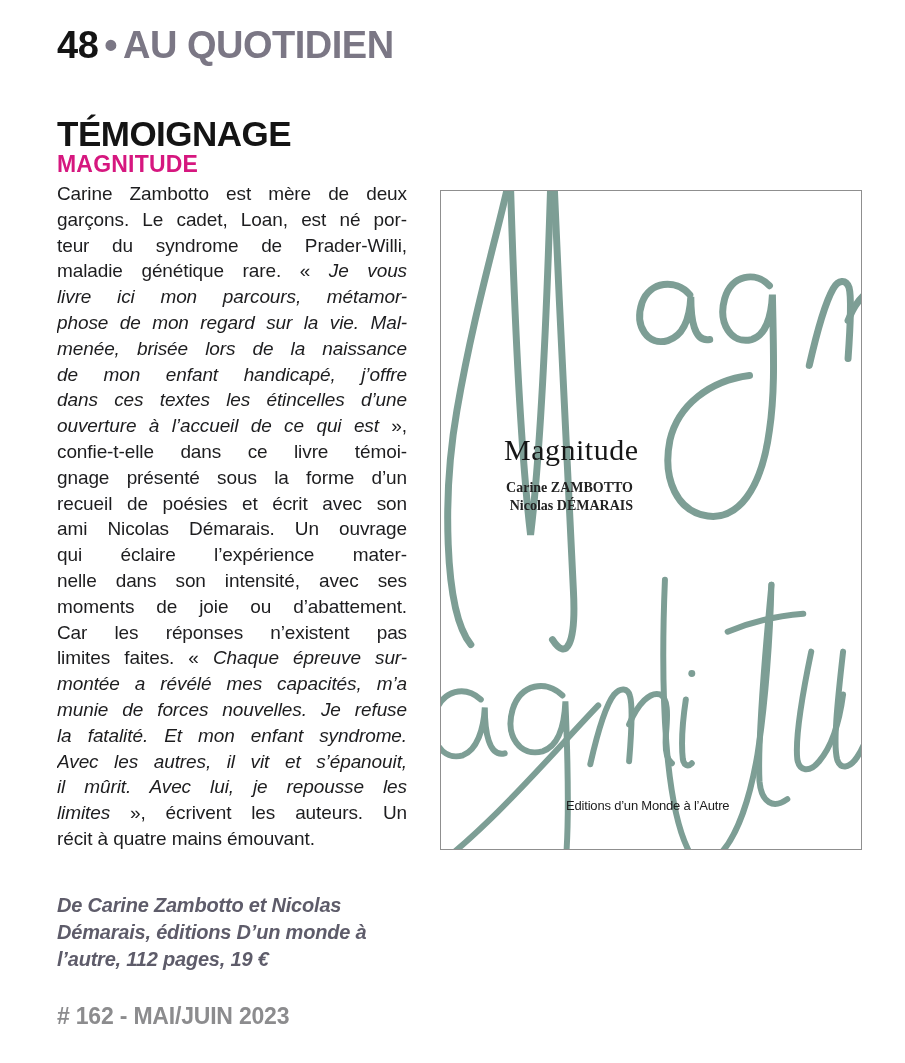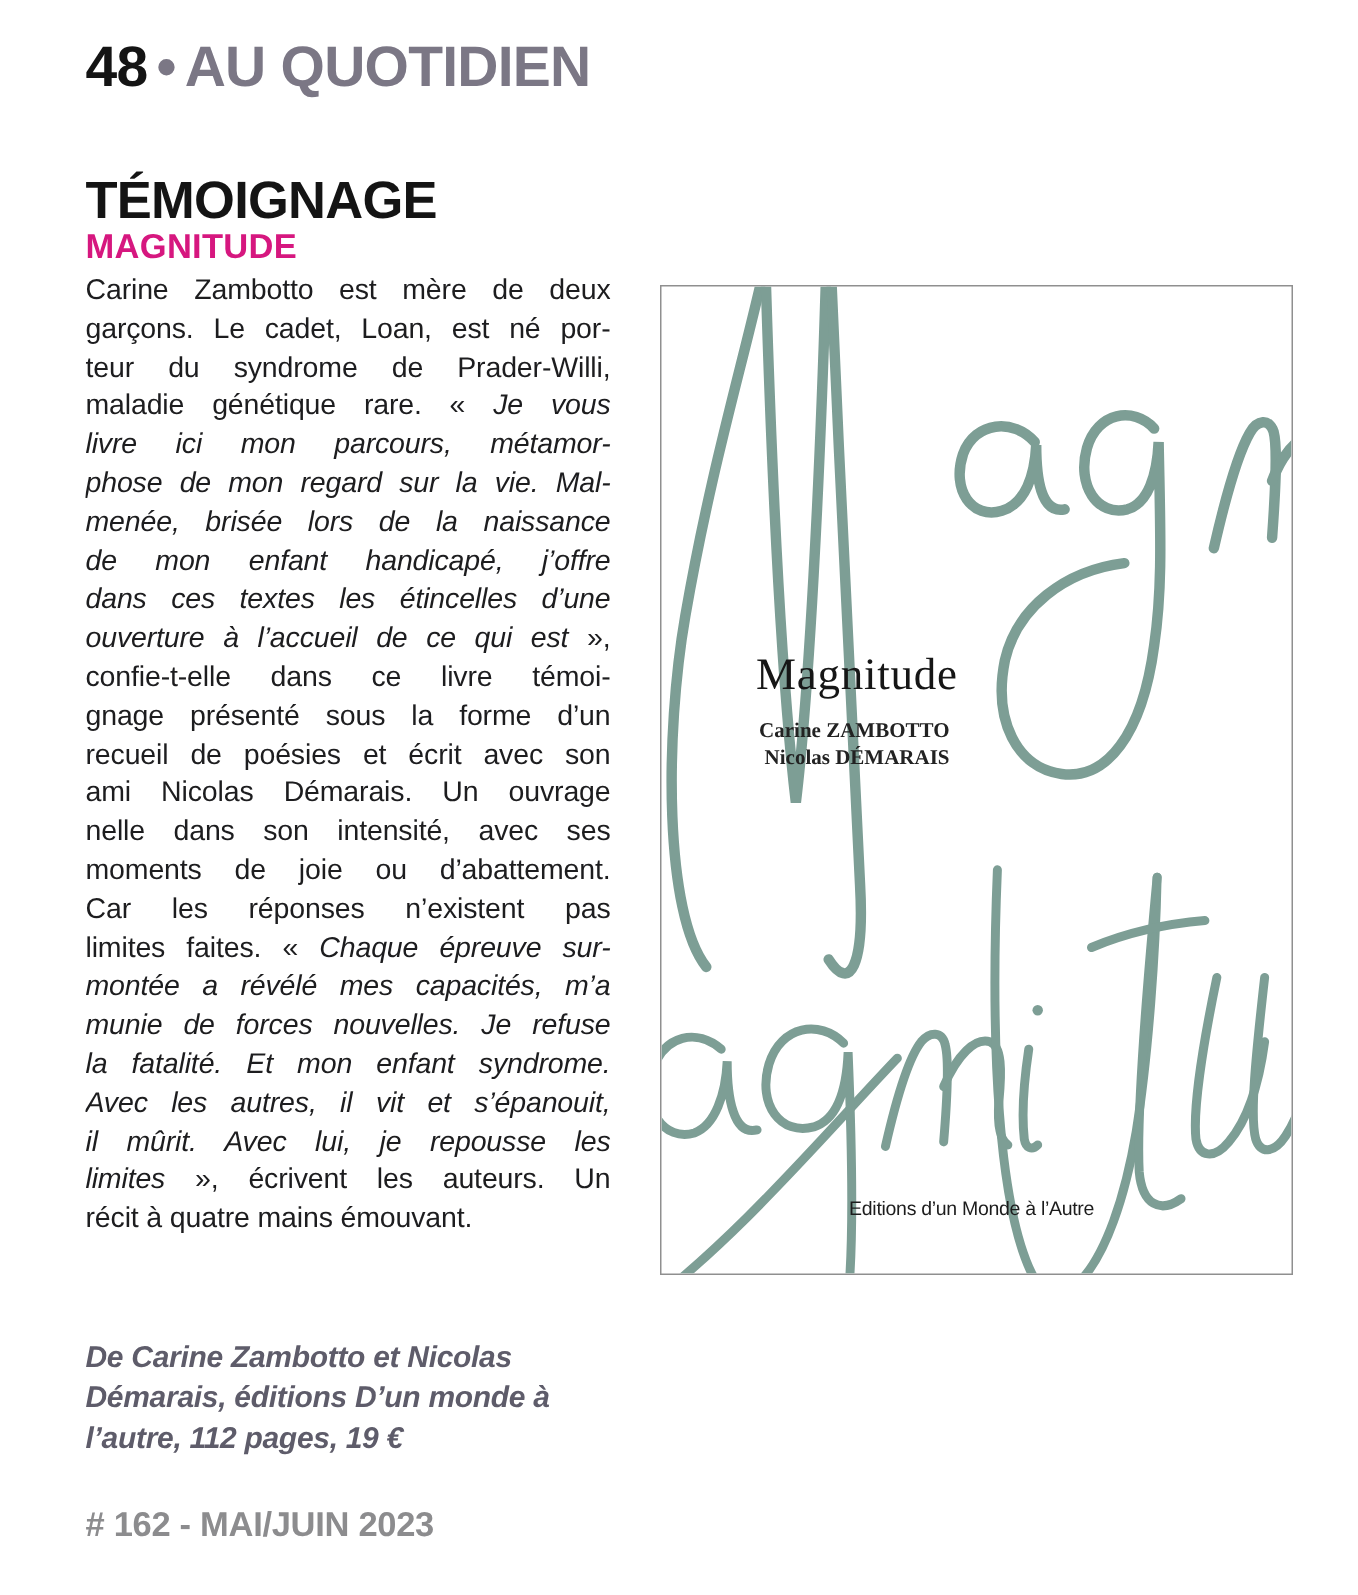--- a/index.html
+++ b/index.html
@@ -72,20 +72,21 @@
       <div class="bline"><span class="it">livre ici mon parcours, métamor-</span></div>
       <div class="bline"><span class="it">phose de mon regard sur la vie. Mal-</span></div>
       <div class="bline"><span class="it">menée, brisée lors de la naissance</span></div>
       <div class="bline"><span class="it">de mon enfant handicapé, j’offre</span></div>
       <div class="bline"><span class="it">dans ces textes les étincelles d’une</span></div>
       <div class="bline"><span class="it">ouverture à l’accueil de ce qui est</span><span> »,</span></div>
       <div class="bline"><span>confie-t-elle dans ce livre témoi-</span></div>
       <div class="bline"><span>gnage présenté sous la forme d’un</span></div>
       <div class="bline"><span>recueil de poésies et écrit avec son</span></div>
       <div class="bline"><span>ami Nicolas Démarais. Un ouvrage</span></div>
+      <div class="bline"><span>qui éclaire l’expérience mater-</span></div>
       <div class="bline"><span>nelle dans son intensité, avec ses</span></div>
       <div class="bline"><span>moments de joie ou d’abattement.</span></div>
       <div class="bline"><span>Car les réponses n’existent pas</span></div>
       <div class="bline"><span>limites faites. « </span><span class="it">Chaque épreuve sur-</span></div>
       <div class="bline"><span class="it">montée a révélé mes capacités, m’a</span></div>
       <div class="bline"><span class="it">munie de forces nouvelles. Je refuse</span></div>
       <div class="bline"><span class="it">la fatalité. Et mon enfant syndrome.</span></div>
       <div class="bline"><span class="it">Avec les autres, il vit et s’épanouit,</span></div>
       <div class="bline"><span class="it">il mûrit. Avec lui, je repousse les</span></div>
       <div class="bline"><span class="it">limites</span><span> », écrivent les auteurs. Un</span></div>

